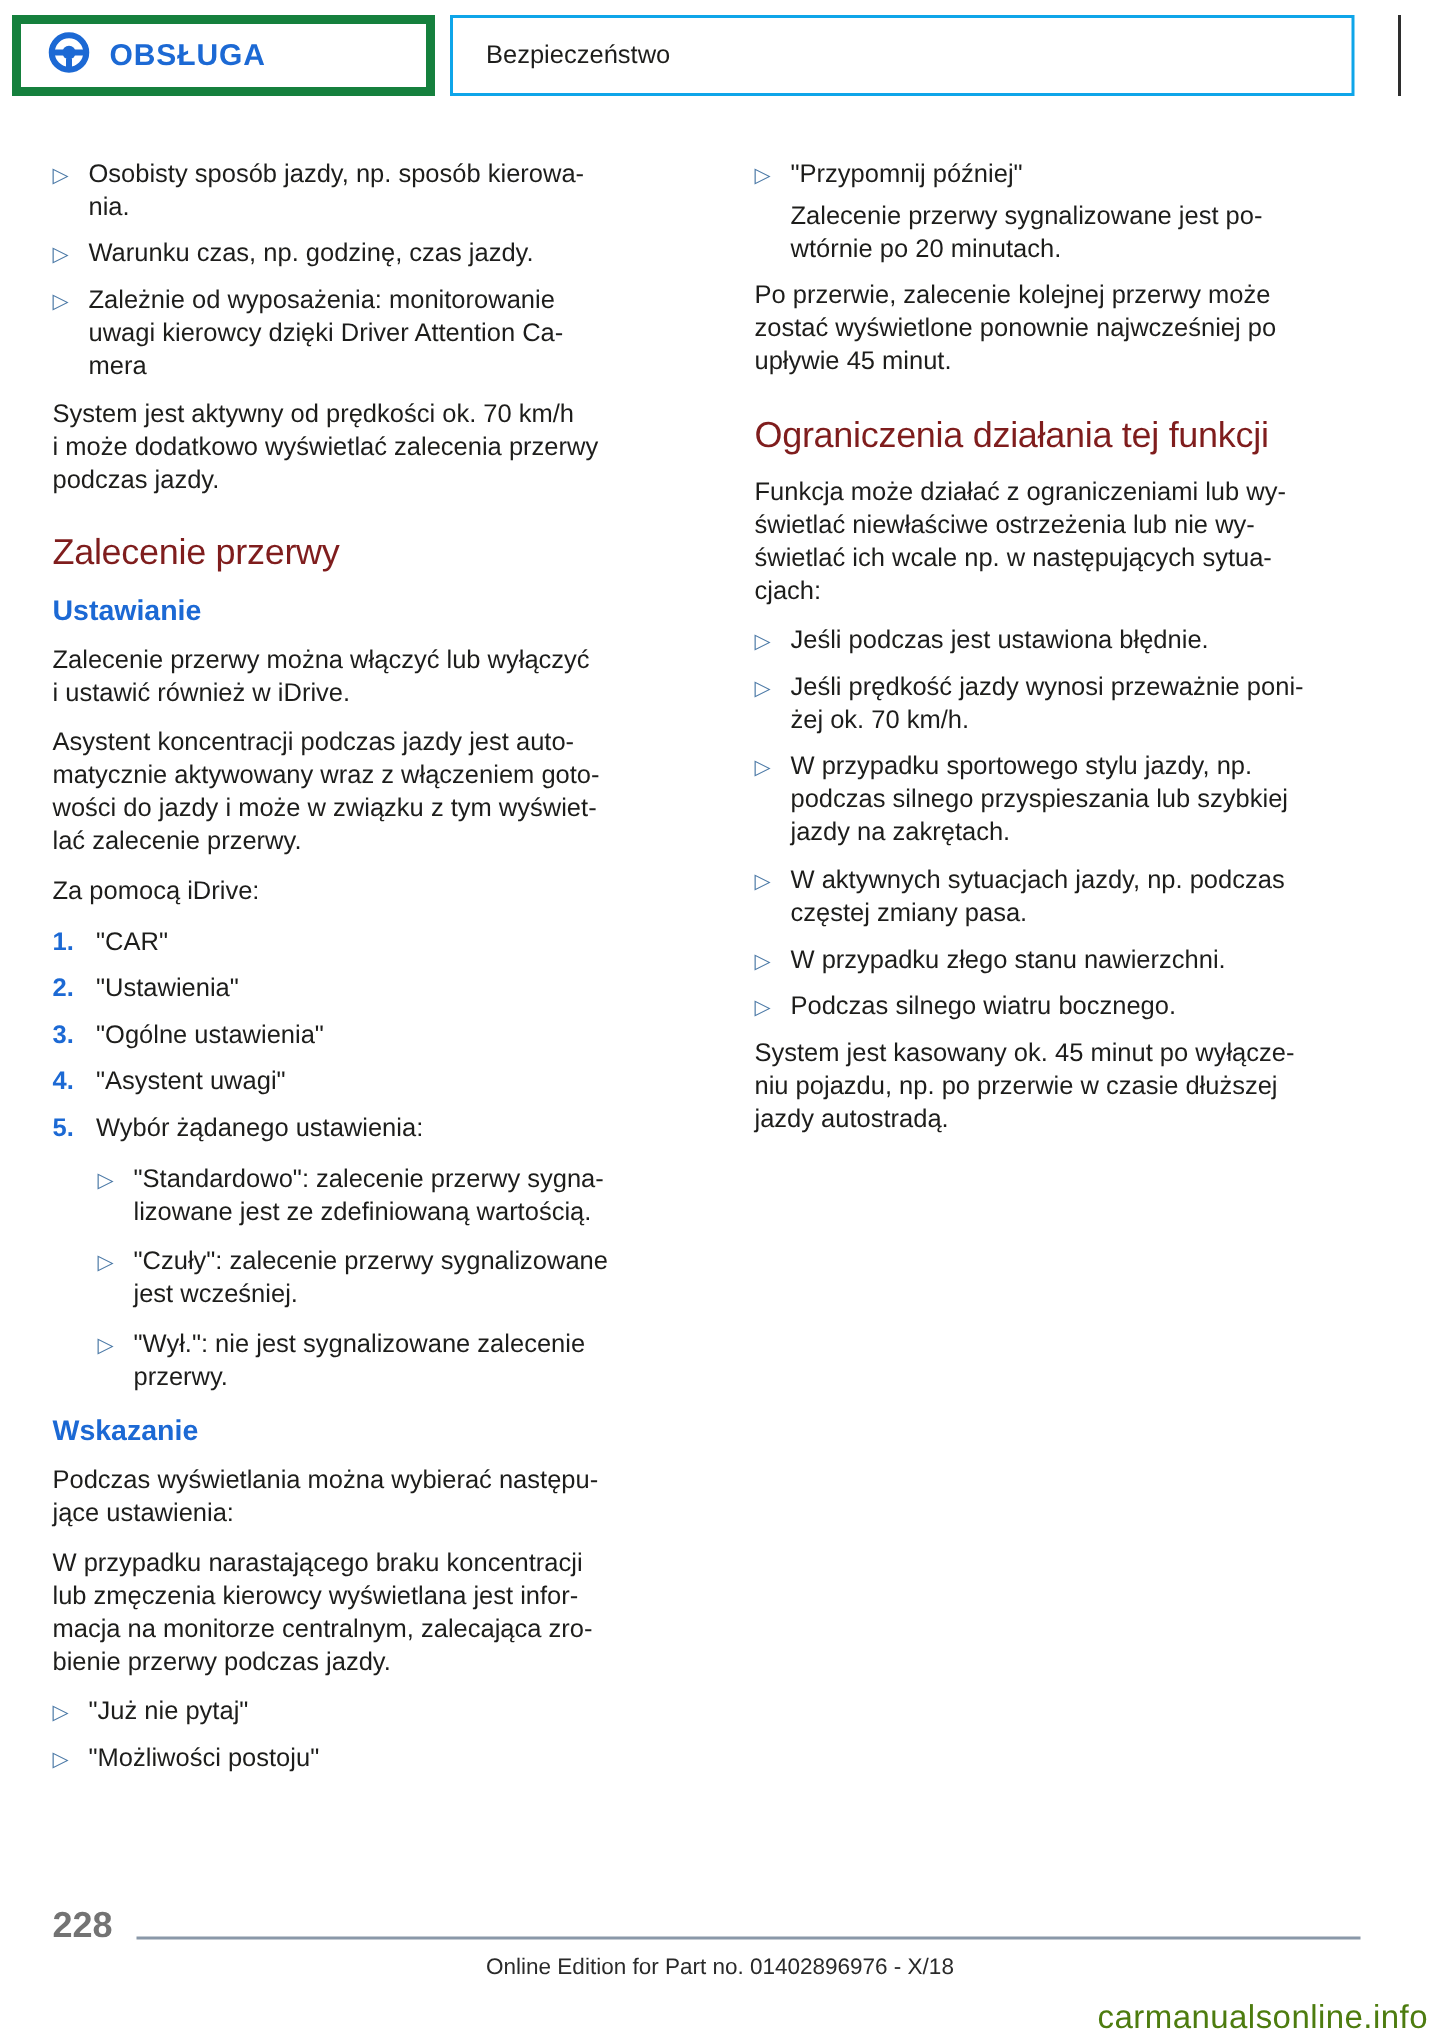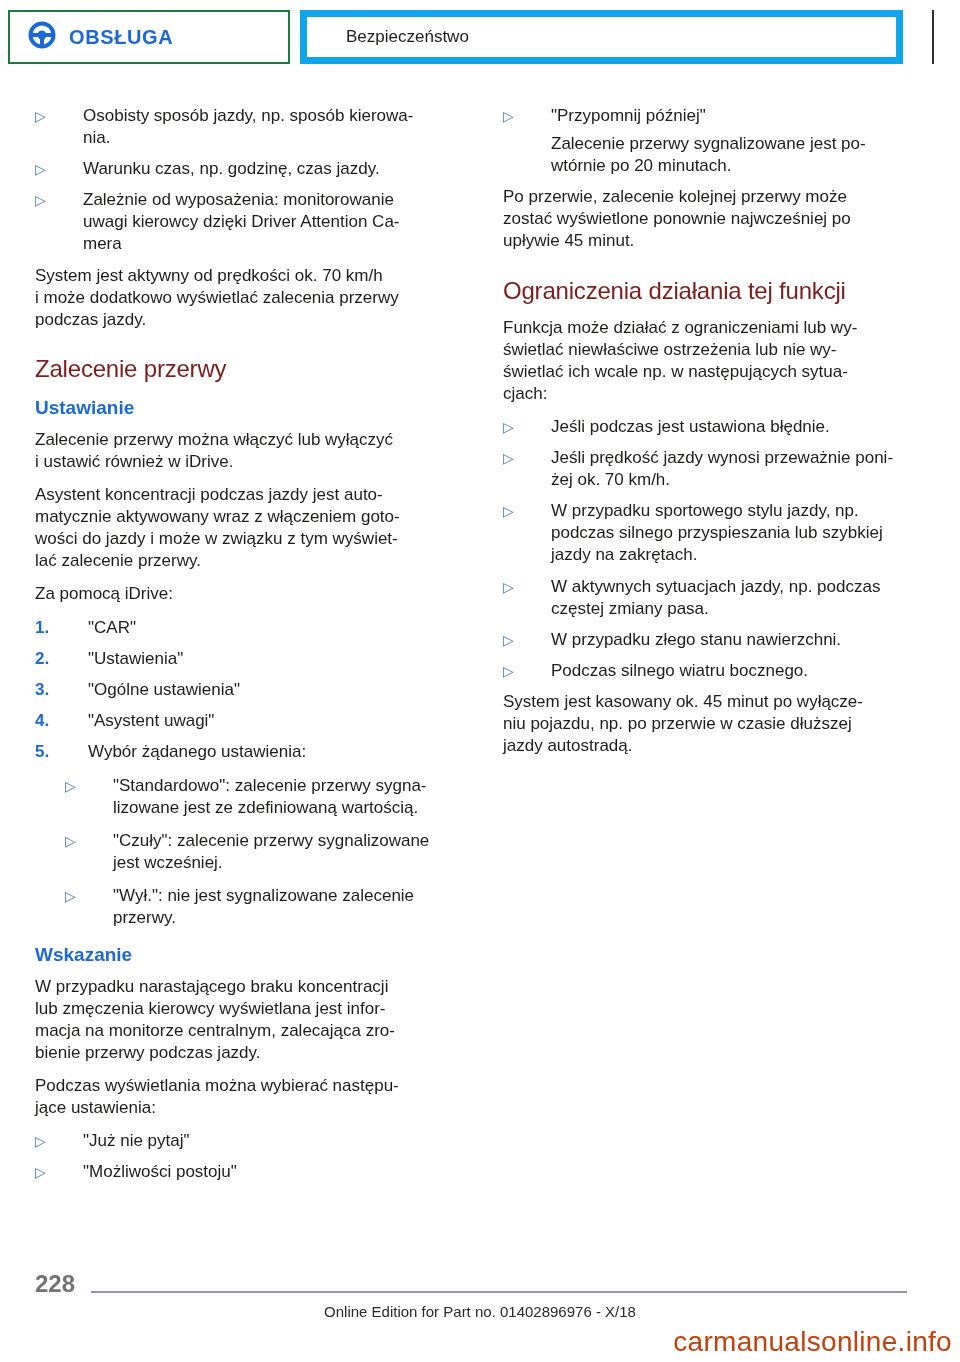--- a/index.html
+++ b/index.html
@@ -8,35 +8,35 @@
     width:960px; height:1362px;
     font-family:"Liberation Sans", sans-serif;
     color:#1d1d1b;
   }
   .page { position:relative; width:960px; height:1362px; overflow:hidden; background:#fff; }
 
   
   .header { position:absolute; top:10px; left:8px; width:944px; height:54px; }
   .chapter-tab {
     position:absolute; left:0; top:0; width:282px; height:54px;
-    border:2px solid #15803d; display:flex; align-items:center; gap:13px; padding-left:18px;
+    border:6px solid #15803d; display:flex; align-items:center; gap:13px; padding-left:18px;
   }
   .chapter-label { color:#1c69d4; font-weight:bold; font-size:20px; letter-spacing:0.6px; }
   .section-tab {
     position:absolute; left:292px; top:0; width:603px; height:54px;
-    border:7px solid #0ea5e9; display:flex; align-items:center; padding-left:39px;
+    border:2px solid #0ea5e9; display:flex; align-items:center; padding-left:22px;
     font-size:17px; color:#1d1d1b;
   }
   .edge-mark { position:absolute; right:18px; top:0; width:2px; height:54px; background:#2e2e2e; }
 
   
   .content { position:absolute; top:105px; left:35px; width:890px; display:flex; gap:46px; }
   .col { width:422px; flex:0 0 422px; }
 
-  .txt, .para, .step-text { font-size:17px; line-height:1.3; white-space:pre-line;margin-left:24px; }
+  .txt, .para, .step-text { font-size:17px; line-height:1.3; white-space:pre-line; }
   .para { margin:0 0 11px 0; }
 
   .h1 { color:#7f1d1d; font-size:24px; font-weight:normal; margin:24px 0 12px 0; white-space:nowrap; letter-spacing:-0.2px; }
   .h2 { color:#1c69d4; font-size:19px; font-weight:bold; margin:14px 0 10px 0; }
   .col > .h1:first-child, .col > .h2:first-child { margin-top:0; }
 
   .bullet-item { display:flex; gap:10px; margin-bottom:9px; align-items:flex-start; }
   .tri { color:#4f7ca8; font-size:14px; line-height:22px; flex:0 0 14px; }
   .btxt-group { flex:1; }
   .btxt-group .detail { margin-top:6px; }
@@ -49,21 +49,21 @@
   .sub-bullets .bullet-item { margin-bottom:11px; }
 
   
   .footer { position:absolute; left:35px; width:890px; top:1272px; }
   .pageno-row { display:flex; align-items:flex-end; gap:16px; }
   .pageno { font-size:24px; font-weight:bold; color:#737373; line-height:1; }
   .footer-rule { flex:1; border-bottom:2px solid #8a98a8; margin-bottom:3px; margin-right:18px; }
   .edition { margin-top:7px; font-size:15px; color:#2a2a2a; text-align:center; }
   .watermark {
     position:absolute; right:8px; bottom:4px;
-    font-size:28px; color:#c2410c; letter-spacing:0.3px;
+    font-size:22px; color:#4d7c0f; letter-spacing:0.3px;
   }
 </style>
 </head>
 <body>
 
 <div class="page">
 
   <div class="header">
     <div class="chapter-tab">
       <span>
@@ -151,26 +151,26 @@
           </div>
           <div class="bullet-item">
             <span class="tri">▷</span>
             <p class="txt">"Wył.": nie jest sygnalizowane zalecenie
 przerwy.</p>
           </div>
         </div>
       </div>
 
       <h2 class="h2">Wskazanie</h2>
+      <p class="para">Podczas wyświetlania można wybierać następu-
+jące ustawienia:</p>
       <p class="para">W przypadku narastającego braku koncentracji
 lub zmęczenia kierowcy wyświetlana jest infor-
 macja na monitorze centralnym, zalecająca zro-
 bienie przerwy podczas jazdy.</p>
-      <p class="para">Podczas wyświetlania można wybierać następu-
-jące ustawienia:</p>
 
       <div class="bullet-item">
         <span class="tri">▷</span>
         <p class="txt">"Już nie pytaj"</p>
       </div>
       <div class="bullet-item">
         <span class="tri">▷</span>
         <p class="txt">"Możliwości postoju"</p>
       </div>
 

